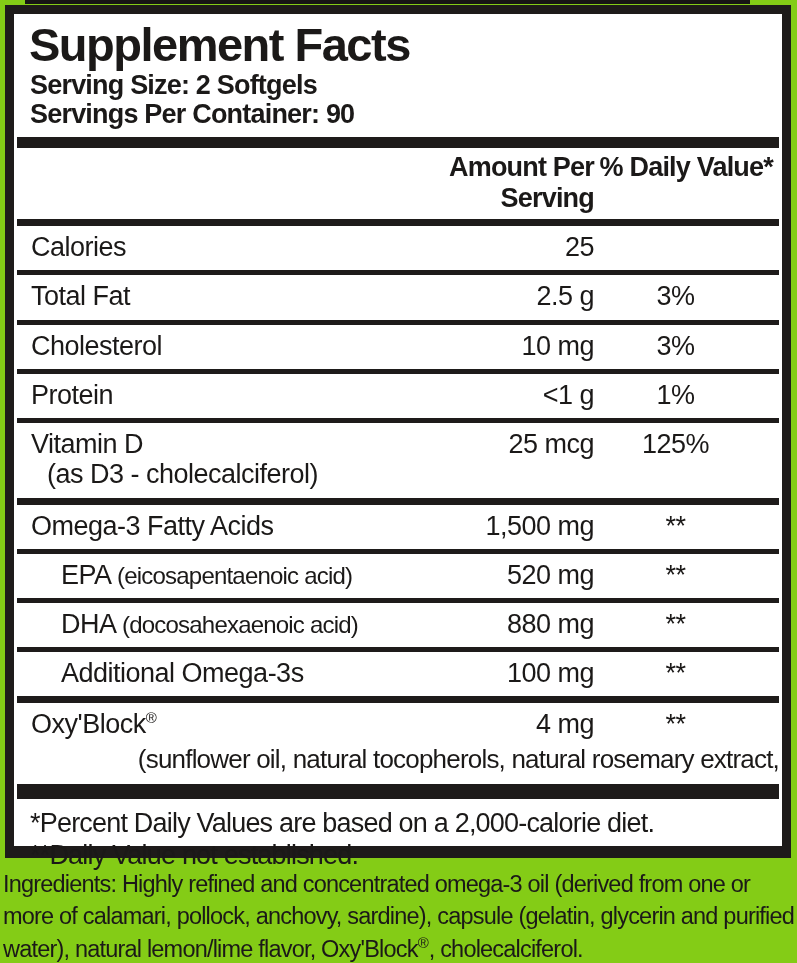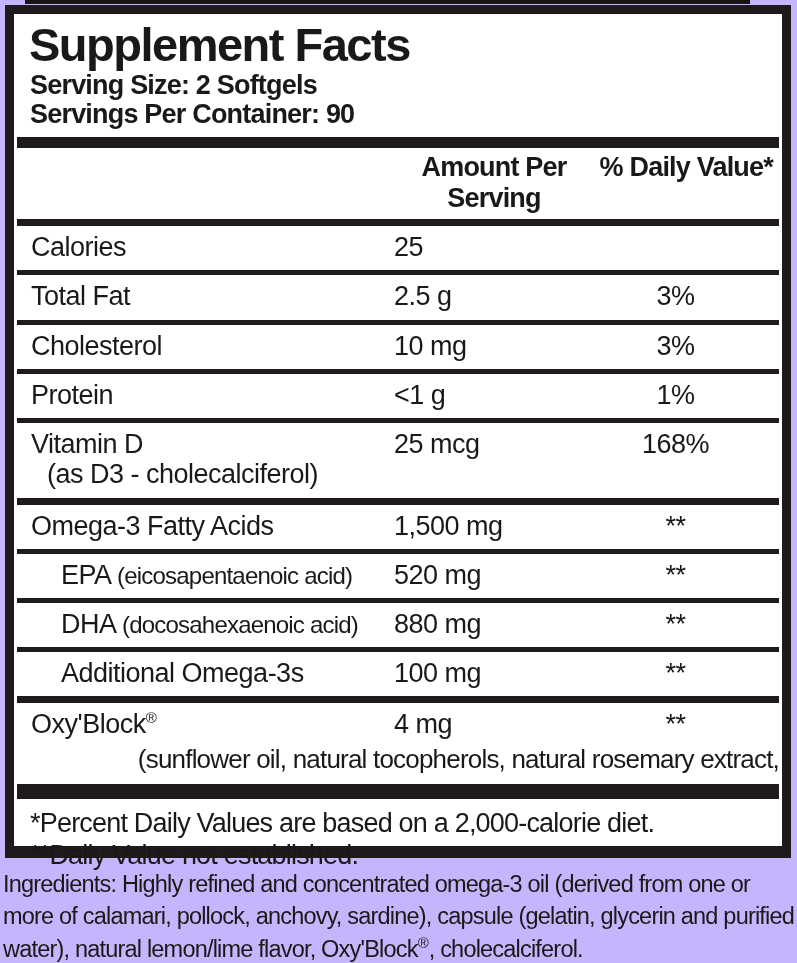--- a/index.html
+++ b/index.html
@@ -1,19 +1,19 @@
 <!DOCTYPE html>
 <html><head>
 <meta charset="utf-8">
 <style>
   html,body{margin:0;padding:0;background:#ffffff;}
   .page{
     position:relative;
     width:797px;height:963px;
-    background:#c4b5fd;
+    background:#84cc16;
     font-family:"Liberation Sans","DejaVu Sans",sans-serif;
     color:#1b1918;
     letter-spacing:-0.5px;
     overflow:hidden;
   }
   .top-sliver{position:absolute;top:0;left:25px;width:725px;height:4px;background:#171514;}
   .sf-box{
     position:absolute;top:5px;left:5px;width:786px;height:853px;
     box-sizing:border-box;
     border:9px solid #1e1b1a;
@@ -29,26 +29,26 @@
     font-size:27px;font-weight:700;letter-spacing:-0.8px;
     padding-left:13px;line-height:1.07;
   }
   .rule{background:#1e1b1a;margin:0;}
   .r5{height:5px;}
   .r7{height:7px;}
   .r11{height:11px;margin-top:8px;}
   .r15{height:15px;}
   .grid{display:grid;grid-template-columns:1fr 200px 185px;align-items:start;}
   .hdr-row{padding:4px 0 5px 0;}
-  .hdr-amt{font-size:27px;font-weight:700;text-align:center;letter-spacing:-0.8px;}
+  .hdr-amt{font-size:27px;font-weight:700;text-align:right;letter-spacing:-0.8px;}
   .hdr-dv{font-size:27px;font-weight:700;text-align:right;letter-spacing:-0.8px;padding-right:6px;}
   .row{padding:6px 0 8px 0;font-size:27px;line-height:1.12;}
   .lbl{padding-left:14px;}
   .lbl-indent{padding-left:44px;}
-  .amt{text-align:left;}
+  .amt{text-align:right;}
   .dv{text-align:center;padding-right:22px;}
   .paren{font-size:24px;letter-spacing:-0.8px;}
   .sublabel{padding-left:16px;}
   .sup-reg{font-size:15px;vertical-align:super;letter-spacing:0;}
   .sub-lines{font-size:26px;line-height:1.18;letter-spacing:-0.8px;margin-top:2px;}
   .sub-line-1{padding-left:28px;text-align:right;}
   .sub-line-2{padding-left:40px;}
   .oxy-block-row{padding-bottom:2px;}
   .oxy-section{padding-bottom:10px;}
   .footnotes{
@@ -111,21 +111,21 @@
     <div class="rule r5"></div>
 
     <div class="grid row">
       <div class="lbl">
         <div>Vitamin D</div>
         <div class="sublabel">(as D3 - cholecalciferol)</div>
       </div>
       <div class="amt">
         <div>25 mcg</div>
       </div>
-      <div class="dv">168%</div>
+      <div class="dv">125%</div>
     </div>
     <div class="rule r7"></div>
 
     <div class="grid row">
       <div class="lbl">Omega-3 Fatty Acids</div>
       <div class="amt">1,500 mg</div>
       <div class="dv">**</div>
     </div>
     <div class="rule r5"></div>
 

